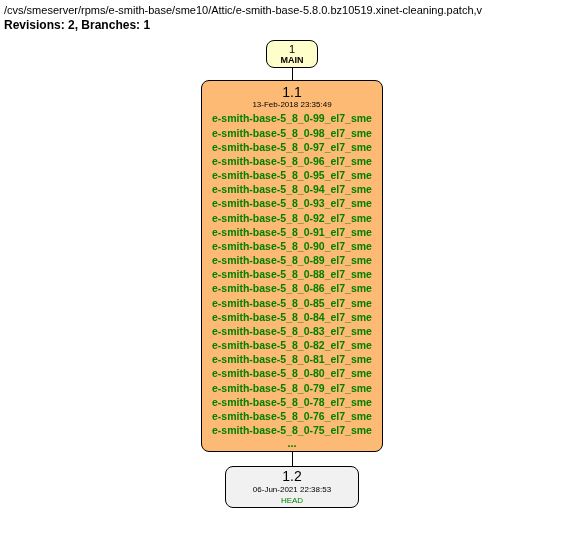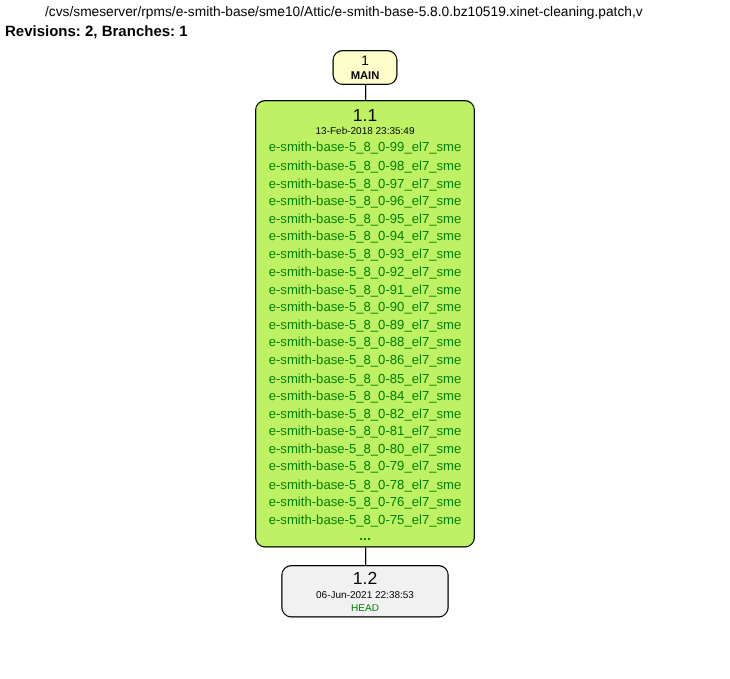--- a/index.html
+++ b/index.html
@@ -6,21 +6,20 @@
       margin: 0;
       padding: 4px;
       font-family: Arial, Helvetica, sans-serif;
       background: #ffffff;
       width: 576px;
     }
     .path-line {
       font-size: 11px;
       color: #000;
       margin-bottom: 2px;
-      margin-left: 32px;
     }
     .info-line {
       font-size: 12px;
       color: #000;
       margin-bottom: 8px;
       font-weight: bold;
     }
     .diagram {
       width: 100%;
       display: flex;
@@ -52,21 +51,21 @@
       background: #000;
       margin: 0 auto;
     }
     .connector-short {
       height: 12px;
     }
     .connector-long {
       height: 14px;
     }
     .box-main {
-      background: #bef264;
+      background: #fdba74;
       border: 1px solid #000;
       border-radius: 8px;
       padding: 4px 10px 2px 10px;
       text-align: center;
     }
     .version-title {
       font-size: 14px;
       color: #000;
       line-height: 1.1;
     }
@@ -74,21 +73,21 @@
       font-size: 8px;
       color: #000;
       margin-bottom: 2px;
     }
     .tag-list {
       text-align: left;
     }
     .tag-item {
       font-size: 10.5px;
       color: #008000;
-      font-weight: normal;
+      font-weight: bold;
       line-height: 1.35;
       white-space: nowrap;
     }
     .ellipsis {
       font-size: 11px;
       color: #008000;
       font-weight: bold;
       text-align: center;
     }
     .box-small {
@@ -132,20 +131,21 @@
         <div class="tag-item">e-smith-base-5_8_0-94_el7_sme</div>
         <div class="tag-item">e-smith-base-5_8_0-93_el7_sme</div>
         <div class="tag-item">e-smith-base-5_8_0-92_el7_sme</div>
         <div class="tag-item">e-smith-base-5_8_0-91_el7_sme</div>
         <div class="tag-item">e-smith-base-5_8_0-90_el7_sme</div>
         <div class="tag-item">e-smith-base-5_8_0-89_el7_sme</div>
         <div class="tag-item">e-smith-base-5_8_0-88_el7_sme</div>
         <div class="tag-item">e-smith-base-5_8_0-86_el7_sme</div>
         <div class="tag-item">e-smith-base-5_8_0-85_el7_sme</div>
         <div class="tag-item">e-smith-base-5_8_0-84_el7_sme</div>
+        <div class="tag-item">e-smith-base-5_8_0-83_el7_sme</div>
         <div class="tag-item">e-smith-base-5_8_0-82_el7_sme</div>
         <div class="tag-item">e-smith-base-5_8_0-81_el7_sme</div>
         <div class="tag-item">e-smith-base-5_8_0-80_el7_sme</div>
         <div class="tag-item">e-smith-base-5_8_0-79_el7_sme</div>
         <div class="tag-item">e-smith-base-5_8_0-78_el7_sme</div>
         <div class="tag-item">e-smith-base-5_8_0-76_el7_sme</div>
         <div class="tag-item">e-smith-base-5_8_0-75_el7_sme</div>
       </div>
     <div class="ellipsis">...</div>
   </div>

